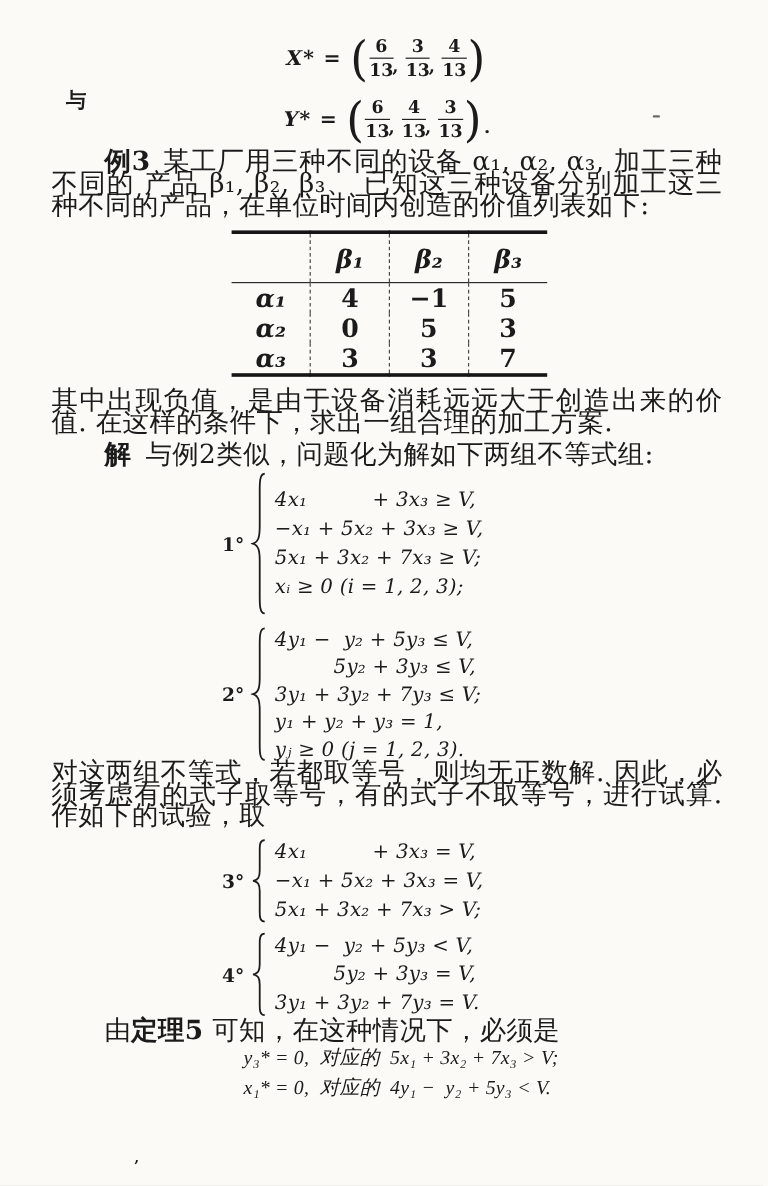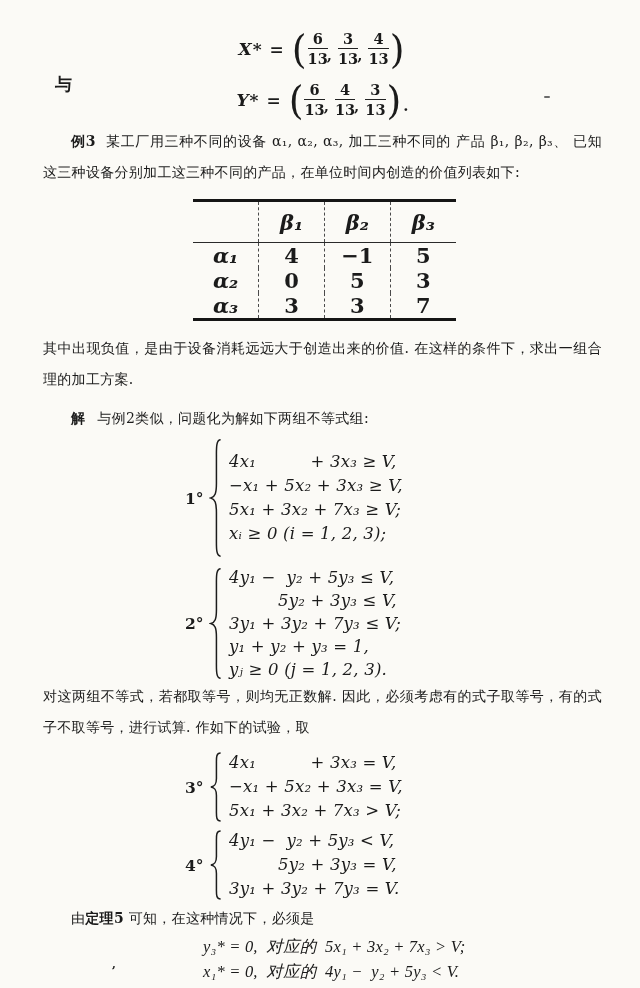--- a/index.html
+++ b/index.html
@@ -15,21 +15,21 @@
   .flabel{font-style:italic; font-weight:700; font-size:17px; margin-right:6px; letter-spacing:1px;}
   .paren{font-size:38px; font-weight:400; line-height:0; display:inline-block; transform:scaleY(1.05); margin:0 1px;}
   .frac{display:inline-flex; flex-direction:column; text-align:center; font-size:14.5px; font-weight:600; line-height:1.18; vertical-align:middle;}
   .frac .num{display:block; padding:0 4px 1px; border-bottom:1.4px solid #222;}
   .frac .den{display:block; padding-top:1px;}
   .fsep{align-self:flex-end; font-weight:700; margin:0 6px 3px -1px; font-size:15px;}
   .ftail{align-self:flex-end; font-weight:700; margin:0 0 3px 1px; font-size:15px;}
   .conj{font-size:17px; font-weight:700; margin:6px 0 0 12px; height:22px; line-height:22px;}
   .fy{margin-top:-14px;}
   
-  .para{margin:0; font-size:14px; line-height:31px; letter-spacing:.3px; text-align:justify;}
+  .para{margin:0; font-size:22px; line-height:18px; letter-spacing:.3px; text-align:justify;}
   .para b{font-weight:700;}
   .p-example{margin-top:8px; text-indent:2em;}
   .p-example b{margin-right:10px;}
   .p-neg{margin-top:12px;}
   .p-solve{margin-top:8px; text-indent:2em;}
   .p-solve b{margin-right:12px;}
   .p-try{margin-top:0;}
   .p-theorem{margin-top:2px; text-indent:2em;}
   
   .vtable{border-collapse:collapse; table-layout:fixed; width:263px; margin:11px 0 0 150px;

